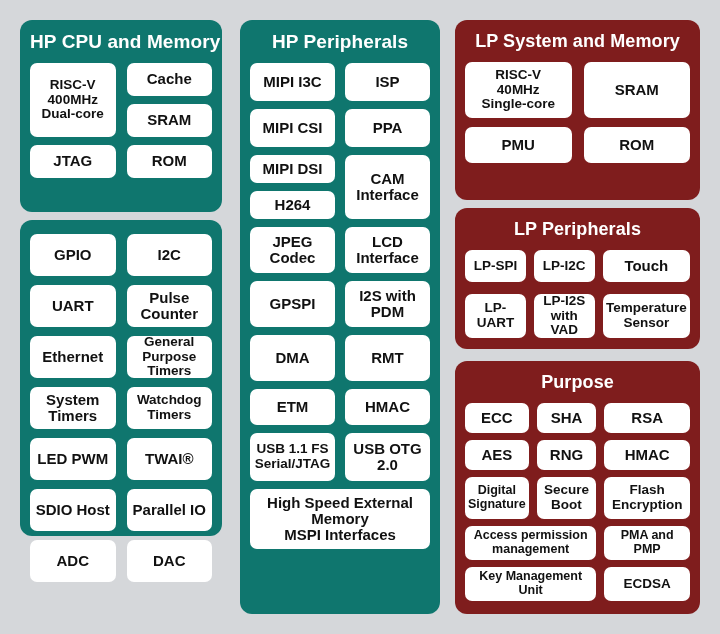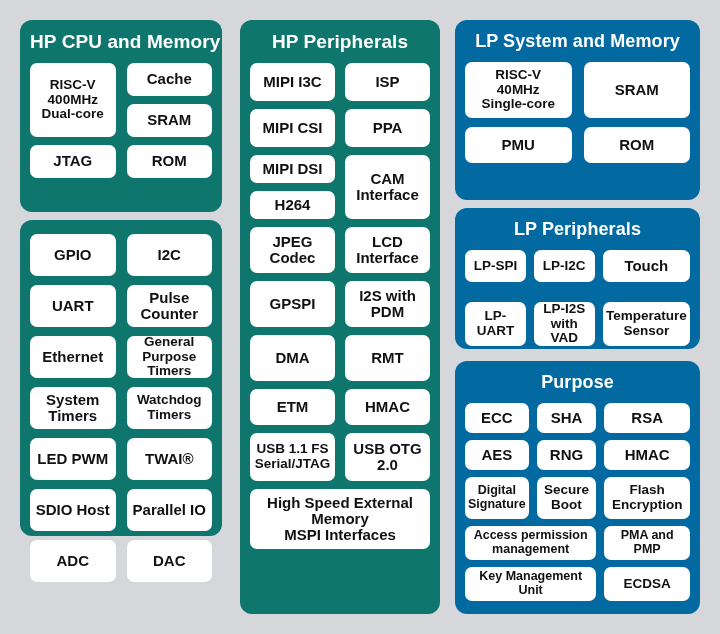--- a/index.html
+++ b/index.html
@@ -22,21 +22,21 @@
   }
 
   
   .panel {
     position: absolute;
     border-radius: 12px;
     box-sizing: border-box;
     padding: 8px 10px 10px 10px;
   }
   .panel.orange { background: #0f766e; }
-  .panel.brown  { background: #0369a1; }
+  .panel.brown  { background: #7f1d1d; }
 
   .panel-title {
     text-align: center;
     color: #ffffff;
     font-size: 19px;
     font-weight: bold;
     letter-spacing: 0.1px;
     line-height: 1.1;
     margin: 4px 0 10px 0;
     white-space: nowrap;
@@ -102,21 +102,21 @@
   #lp-system-grid {
     grid-template-columns: 1fr 1fr;
     grid-template-rows: 56px 36px;
     gap: 9px 12px;
   }
 
   
   #lp-periph-grid {
     grid-template-columns: 0.78fr 0.78fr 1.12fr;
     grid-template-rows: 32px 44px;
-    gap: 20px 8px;
+    gap: 12px 8px;
   }
 
   
   #security-grid {
     grid-template-columns: 0.8fr 0.8fr 1.15fr;
     grid-template-rows: 30px 30px 42px 34px 34px;
     gap: 7px 8px;
   }
   #security-grid .wide2 { grid-column: span 2; }
 </style>

